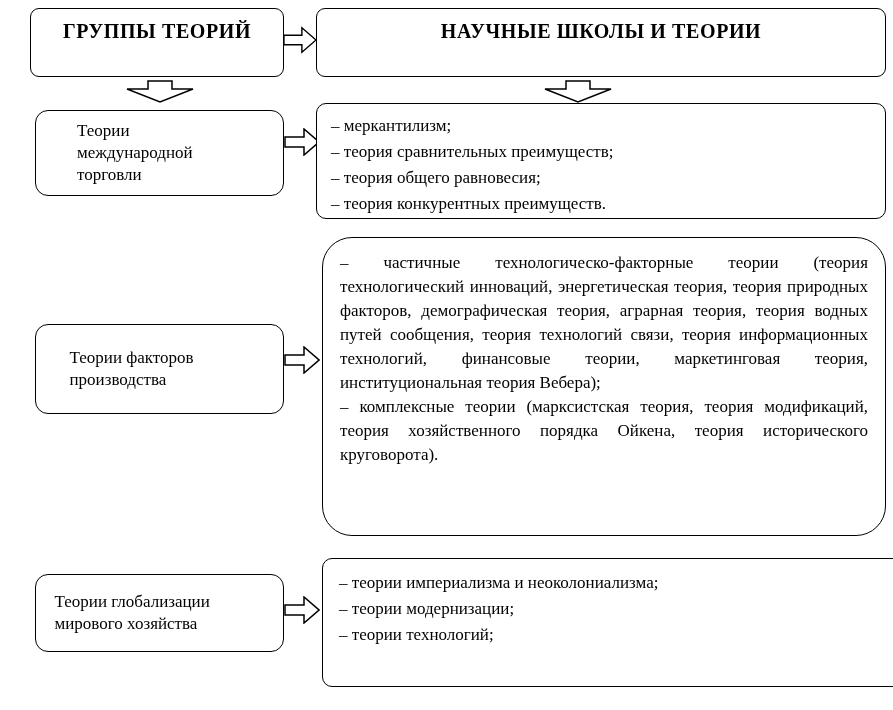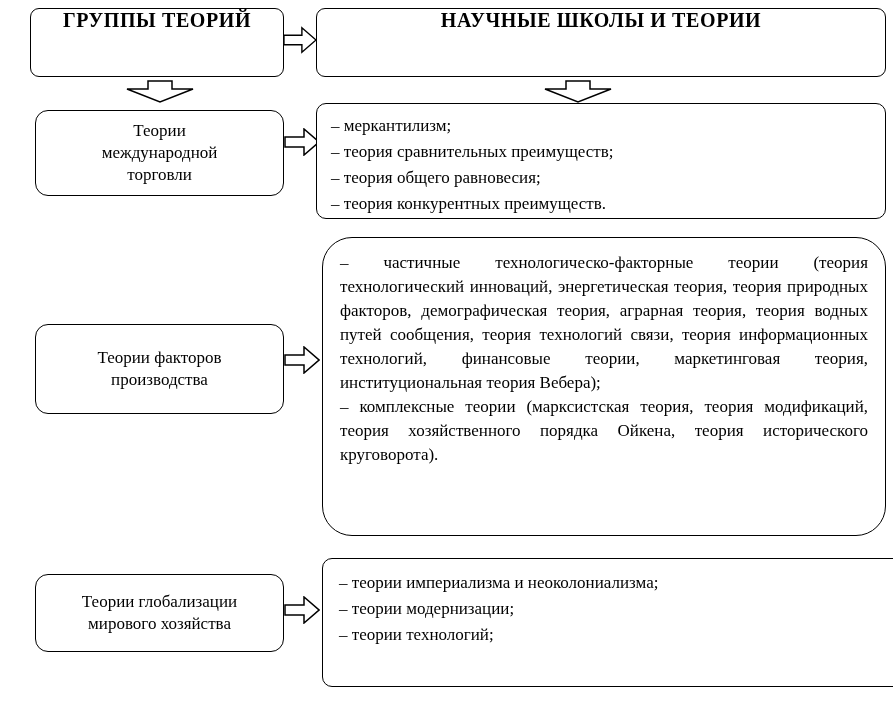--- a/index.html
+++ b/index.html
@@ -20,30 +20,31 @@
     position: absolute;
     background: #ffffff;
     border: 1.5px solid #000000;
     box-sizing: border-box;
   }
   .header-box {
     border-radius: 9px;
     display: flex;
     justify-content: center;
     align-items: flex-start;
+    padding-top: 11px;
     font-weight: bold;
     font-size: 20px;
     letter-spacing: 0.6px;
   }
   .group-box {
     border-radius: 13px;
     display: flex;
     justify-content: center;
     align-items: center;
-    text-align: center;
+    text-align: left;
     font-size: 17px;
     line-height: 22px;
   }
   .group-box .inner { margin: 0 auto; }
   .detail-box {
     border-radius: 10px;
     font-size: 17px;
     box-sizing: border-box;
   }
   .detail-box .list-item {

